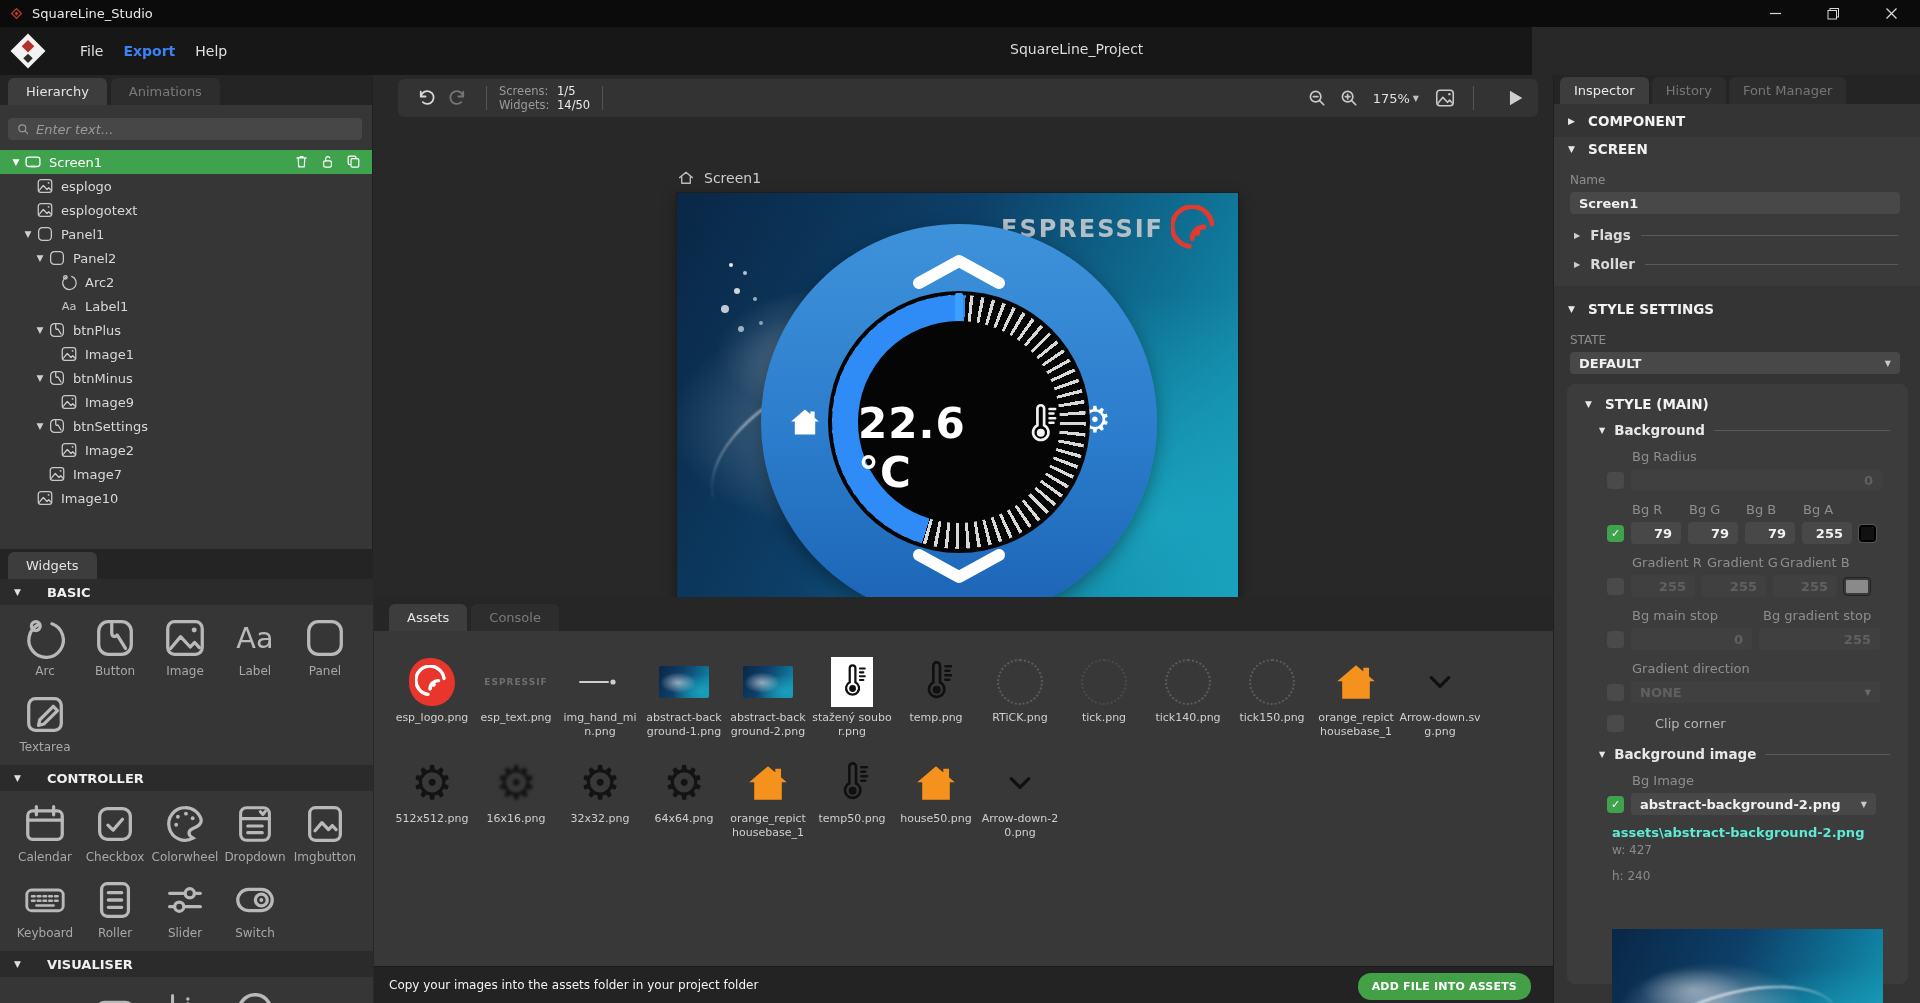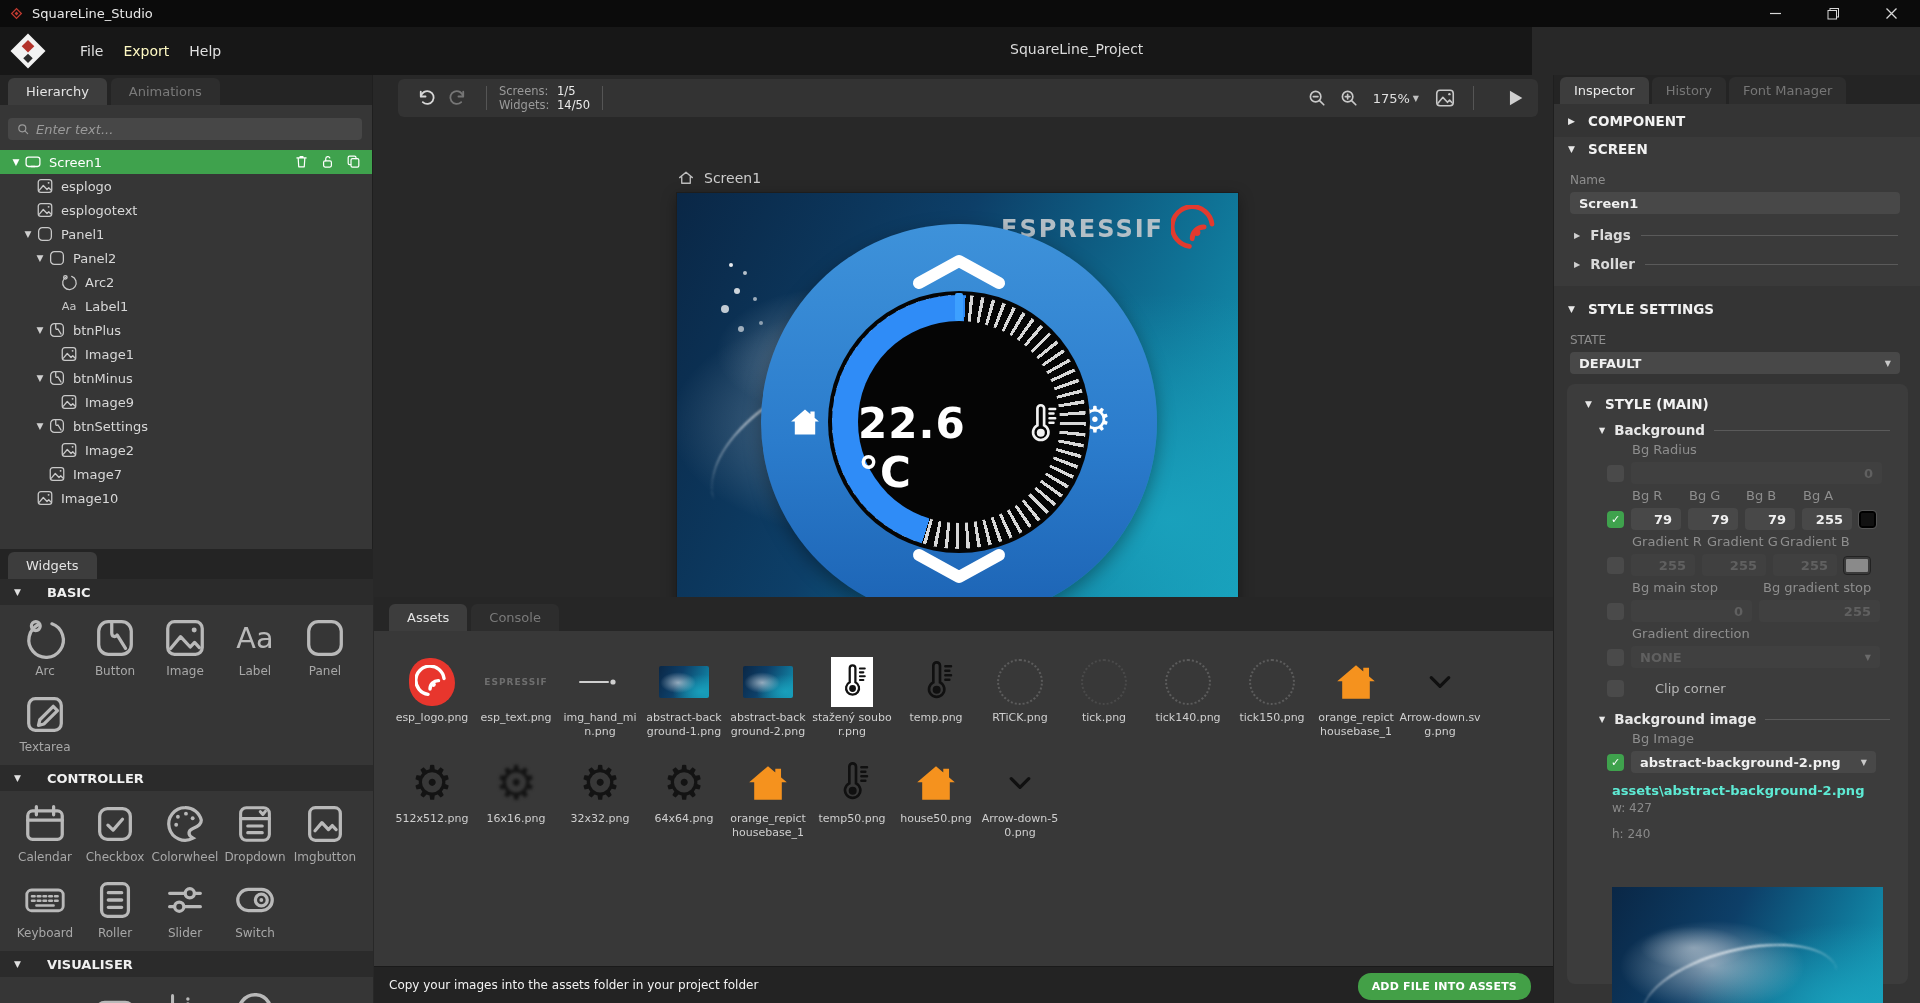--- a/index.html
+++ b/index.html
@@ -16,21 +16,21 @@
   .winbtn { width:58px; height:27px; display:flex; align-items:center; justify-content:center;
     color:#d8d8d8; font-size:13px; }
   .winbtn svg { display:block; }
 
   
   .menubar { position:absolute; left:0; top:27px; width:1532px; height:48px; background:#171717;
     display:flex; align-items:center; }
   .applogo { position:absolute; left:7px; top:3px; }
   .menuitem { font-size:14px; color:#e0e0e0; padding:6px 10px; }
   .menuitem.mi-file { margin-left:70px; }
-  .menuitem.export { color:#fef9c3; }
+  .menuitem.export { color:#3b82f6;font-weight:bold; }
   .projecttitle { position:absolute; left:1010px; top:14px; font-size:14px; color:#dcdcdc; }
 
   
   .leftpanel { position:absolute; left:0; top:75px; width:373px; bottom:0; background:#363636;
     border-right:1px solid #1f1f1f; }
   .ltabbar { height:30px; background:#242424; display:flex; align-items:flex-end; padding-left:8px; }
   .ltab { padding:6px 18px; font-size:13px; color:#7a7a7a; background:#2d2d2d;
     border-radius:6px 6px 0 0; margin-right:4px; }
   .ltab.active { background:#3d3d3d; color:#e4e4e4; }
   .searchbox { margin:13px 10px 10px 8px; height:22px; background:#474747; border-radius:4px;
@@ -178,21 +178,21 @@
   .subrow { display:flex; align-items:center; gap:10px; margin:13px 0 0 20px; font-size:13.5px;
     font-weight:bold; color:#d9d9d9; }
   .subrow .harrow { font-size:8px; color:#cfcfcf; }
   .subrow .hline { flex:1; height:1px; background:#5a5a5a; margin-right:22px; }
   .stylemainbox { margin:10px 12px 0 13px; background:#3c3c3c; border-radius:8px;
     padding:10px 14px 14px 14px; height:600px; }
   .grouphead { display:flex; align-items:center; gap:9px; font-size:13.5px; font-weight:bold;
     color:#e8e8e8; margin:10px 0 2px 18px; }
   .grouphead .harrow { font-size:8px; }
   .grouphead .hline { flex:1; height:1px; background:#5a5a5a; margin-right:4px; }
-  .plabelrow { display:flex; margin-left:51px; font-size:13px; color:#8e8e8e; margin-top:4px; }
+  .plabelrow { display:flex; margin-left:51px; font-size:13px; color:#8e8e8e; margin-top:11px; }
   .prow { display:flex; align-items:center; gap:7px; margin:5px 0 2px 26px; }
   .chk { width:17px; height:17px; border-radius:4px; background:#4a4a4a; flex:none;
     display:flex; align-items:center; justify-content:center; font-size:11px; color:#fff; }
   .chk.on { background:#3fa24d; }
   .swatch { width:17px; height:17px; border-radius:3px; }
   .ddown { justify-content:space-between; }
   .ddcaret { font-size:8px; color:#c9c9c9; font-weight:normal; }
   .ibox.dis .ddcaret { color:#6a6a6a; }
   .pathtext { font-size:13px; color:#5eead4; margin:10px 0 0 31px;font-weight:bold; }
   .whtext { font-size:12px; color:#8a8a8a; margin:3px 0 0 31px; display:flex; gap:12px;flex-direction:column; }
@@ -890,21 +890,21 @@
               </svg>
             </div>
           <div class="alabel">house50.png</div>
         </div>
         <div class="asset">
           <div class="aiconbox">
               <svg class="a-chev" viewBox="0 0 24 24">
                 <use href="#sym-chev-small"></use>
               </svg>
             </div>
-          <div class="alabel">Arrow-down-50.png</div>
+          <div class="alabel">Arrow-down-20.png</div>
         </div>
       </div>
     </div>
     <div class="abottombar">
       <span class="hinttext">Copy your images into the assets folder in your project folder</span>
       <span class="addbtn">ADD FILE INTO ASSETS</span>
     </div>
   </div>
 
   <div class="inspector">

